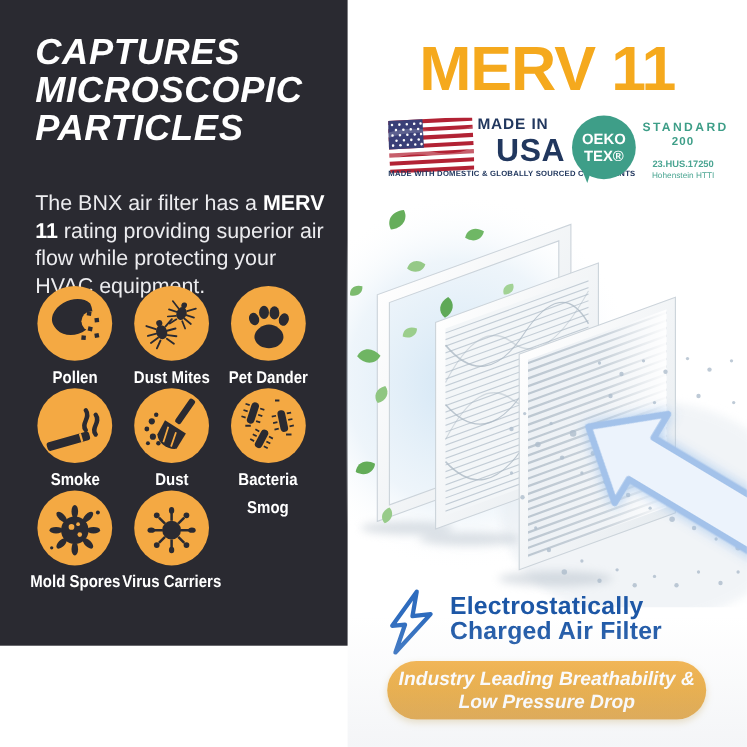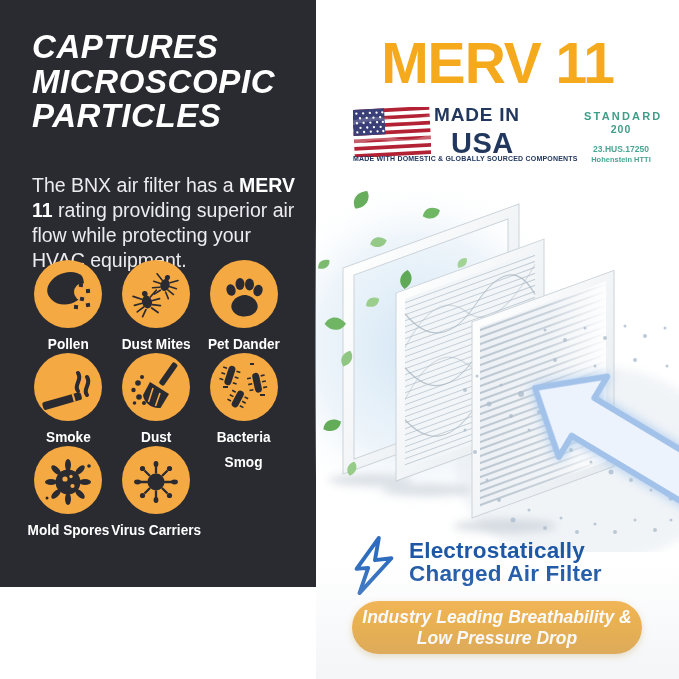--- a/index.html
+++ b/index.html
@@ -22,36 +22,36 @@
           transform:scaleX(.88);transform-origin:center;}
 
   
   .right-panel{position:absolute;left:316px;top:0;width:363px;height:679px;}
   .merv-title{position:absolute;left:0;top:30px;width:363px;text-align:center;color:#F5A91D;
               font-weight:800;font-size:57px;letter-spacing:-1px;white-space:nowrap;}
 
   .badges{position:absolute;left:0;top:100px;width:363px;height:72px;}
   .flag{position:absolute;left:37px;top:7px;}
   .madein-block{position:absolute;left:118px;top:4px;color:#21375E;}
-  .madein-line1{font-size:19px;font-weight:600;letter-spacing:.8px;}
+  .madein-line1{font-size:14px;font-weight:600;letter-spacing:.8px;}
   .madein-line2{font-size:29px;font-weight:800;line-height:34px;letter-spacing:.5px;margin-left:17px;}
   .made-note{position:absolute;left:37px;top:55px;width:175px;color:#21375E;
              font-size:7px;font-weight:700;letter-spacing:.2px;white-space:nowrap;}
   .oeko-badge{position:absolute;left:204px;top:5px;width:58px;height:58px;border-radius:50%;
               background:#3E9E88;color:#fff;text-align:center;font-weight:800;
               font-size:13.5px;line-height:15px;padding-top:0;box-sizing:border-box;
               display:flex;flex-direction:column;align-items:center;justify-content:center;}
   .oeko-badge::after{content:"";position:absolute;left:6px;bottom:-2px;width:0;height:0;
               border-left:10px solid transparent;border-top:12px solid #3E9E88;
               transform:rotate(18deg);}
   .standard-block{position:absolute;left:268px;top:10px;color:#3E9E88;text-align:center;width:74px;}
   .standard-word{font-size:11px;font-weight:700;letter-spacing:2.2px;}
   .standard-num{font-size:10.5px;font-weight:700;letter-spacing:1px;margin-top:1px;}
   .standard-cert{font-size:8.5px;font-weight:700;margin-top:9px;color:#4AA592;}
-  .standard-inst{font-size:7.5px;font-weight:700;margin-top:1px;color:#4AA592;}
+  .standard-inst{font-size:7.5px;font-weight:400;margin-top:1px;color:#4AA592;}
 
   .illus{position:absolute;left:-1px;top:180px;}
 
   .electro{position:absolute;left:33px;top:533px;display:flex;align-items:flex-start;}
   .bolt{margin-right:10px;margin-top:2px;}
   .electro-text{color:#1D57A6;font-weight:800;font-size:22.5px;line-height:23px;letter-spacing:.2px;
                 margin-top:6px;white-space:nowrap;}
   .banner{position:absolute;left:36px;top:601px;width:290px;height:53px;border-radius:27px;
           background:linear-gradient(180deg,#F3AC3C 0%,#E99E1F 45%,#D8890B 100%);
           box-shadow:0 3px 7px rgba(180,140,40,.35);
@@ -284,20 +284,24 @@
           <path d="M0,12 Q20,7 40,12 T80,10 L80,15 Q60,19 40,15 T0,17 Z" fill="#ffffff" opacity=".18"></path>
         </g>
       </svg>
 
       <div class="madein-block">
         <div class="madein-line1">MADE IN</div>
         <div class="madein-line2">USA</div>
       </div>
       <div class="made-note">MADE WITH DOMESTIC &amp; GLOBALLY SOURCED COMPONENTS</div>
 
+      <div class="oeko-badge">
+        <div>OEKO</div>
+        <div>TEX®</div>
+      </div>
 
       <div class="standard-block">
         <div class="standard-word">STANDARD</div>
         <div class="standard-num">200</div>
         <div class="standard-cert">23.HUS.17250</div>
         <div class="standard-inst">Hohenstein HTTI</div>
       </div>
     </div>
 
     <svg class="illus" width="364" height="372" viewBox="0 0 364 372">

